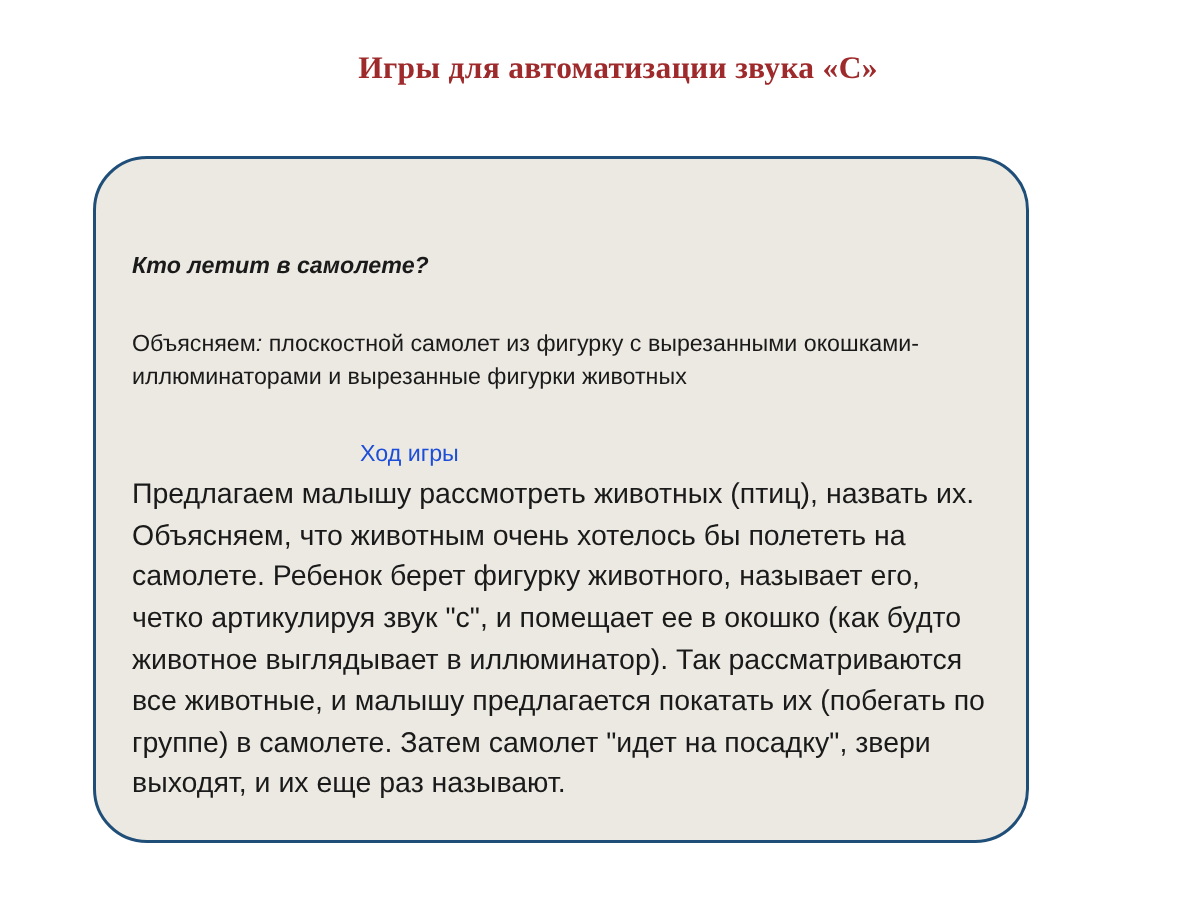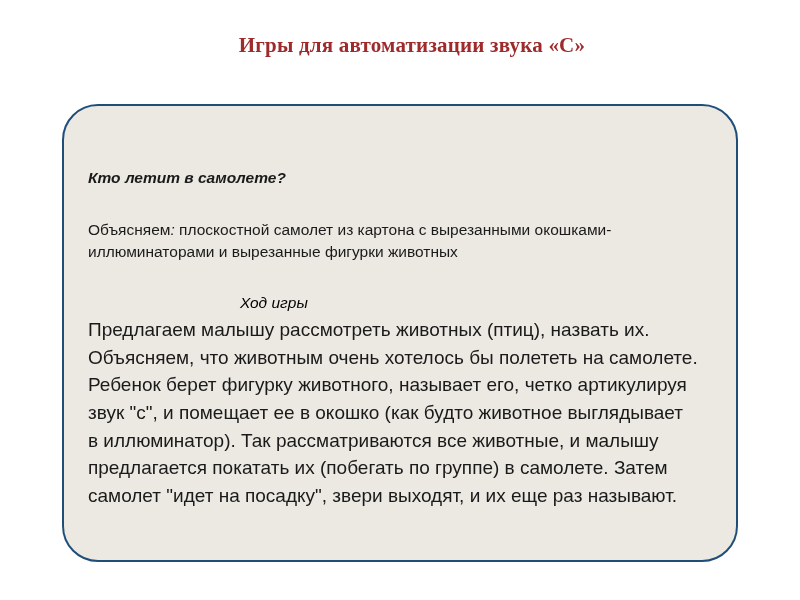--- a/index.html
+++ b/index.html
@@ -29,21 +29,21 @@
     font-size: 21px;
     font-weight: bold;
     color: #9e2a2b;
     letter-spacing: 0.2px;
     padding-left: 12px;
   }
   #content-card {
     position: absolute;
     left: 62px;
     top: 104px;
-    width: 676px;
+    width: 624px;
     height: 458px;
     background: #ece9e2;
     border: 2px solid #1f4e79;
     border-radius: 36px;
     box-sizing: border-box;
   }
   .card-inner {
     position: absolute;
     left: 24px;
     top: 62px;
@@ -65,22 +65,21 @@
     max-width: 600px;
   }
   .material-label {
     font-style: normal;
   }
   .material-colon {
     font-style: italic;
   }
   .subheading {
     font-size: 15.5px;
-    font-style: italic;
-    color: #000000;
+    color: #1d4ed8;
     margin: 0 0 2px 0;
     padding-left: 152px;
     line-height: 1.45;
   }
   .body-text {
     font-size: 19px;
     color: #1a1a1a;
     line-height: 1.45;
     margin: 0;
     max-width: 610px;
@@ -92,21 +91,21 @@
 <div id="slide">
 
   <div id="slide-title">Игры для автоматизации звука «С»</div>
 
   <div id="content-card">
     <div class="card-inner">
 
       <p class="heading">Кто летит в самолете?</p>
 
       <p class="material-block">
-        <span class="material-label">Объясняем</span><span class="material-colon">:</span><span class="material-text"> плоскостной самолет из картона с вырезанными окошками-иллюминаторами и вырезанные фигурки животных</span>
+        <span class="material-label">Объясняем</span><span class="material-colon">:</span><span class="material-text"> плоскостной самолет из фигурку с вырезанными окошками-иллюминаторами и вырезанные фигурки животных</span>
       </p>
 
       <p class="subheading">Ход игры</p>
 
       <p class="body-text">Предлагаем малышу рассмотреть животных (птиц), назвать их. Объясняем, что животным очень хотелось бы полететь на самолете. Ребенок берет фигурку животного, называет его, четко артикулируя звук "с", и помещает ее в окошко (как будто животное выглядывает в иллюминатор). Так рассматриваются все животные, и малышу предлагается покатать их (побегать по группе) в самолете. Затем самолет "идет на посадку", звери выходят, и их еще раз называют.</p>
 
     </div>
   </div>
 
 </div>

